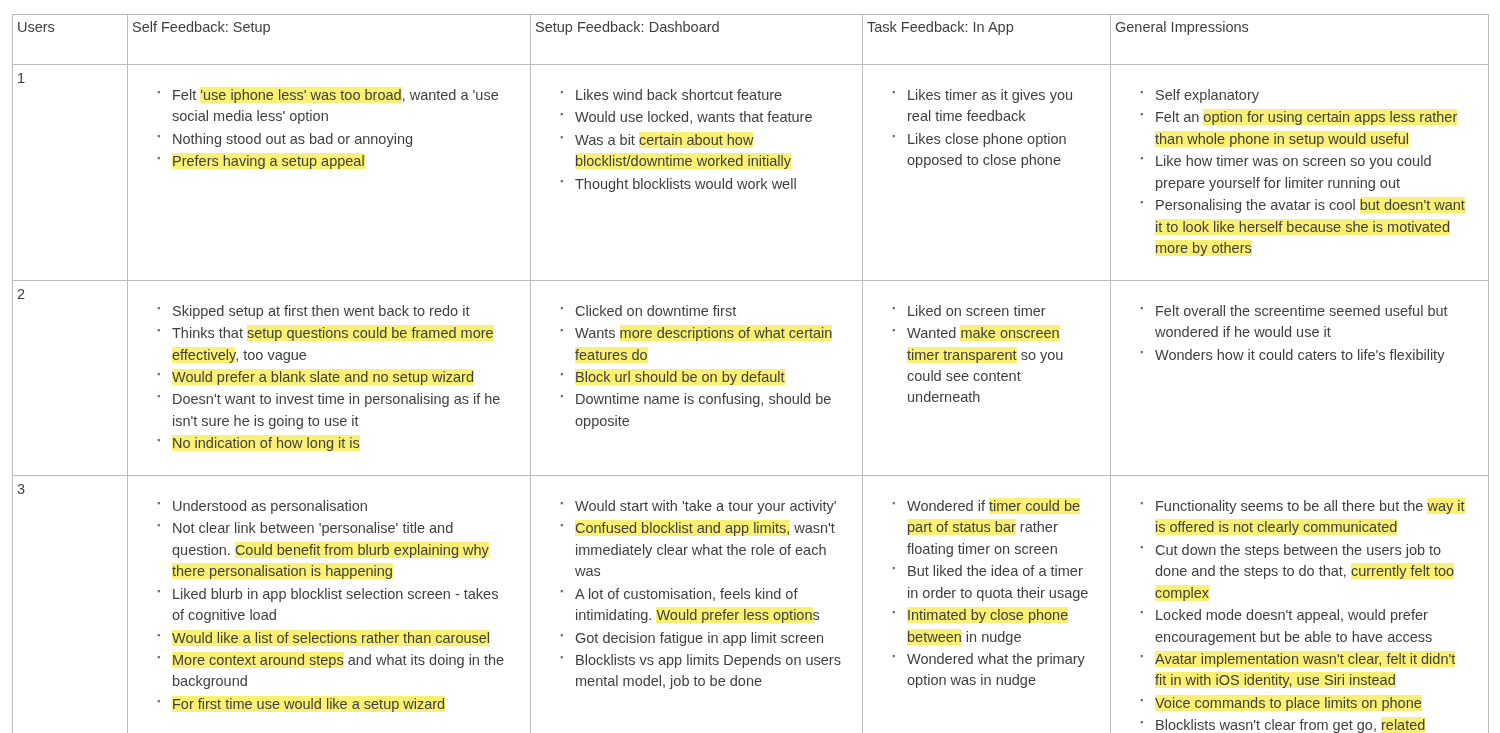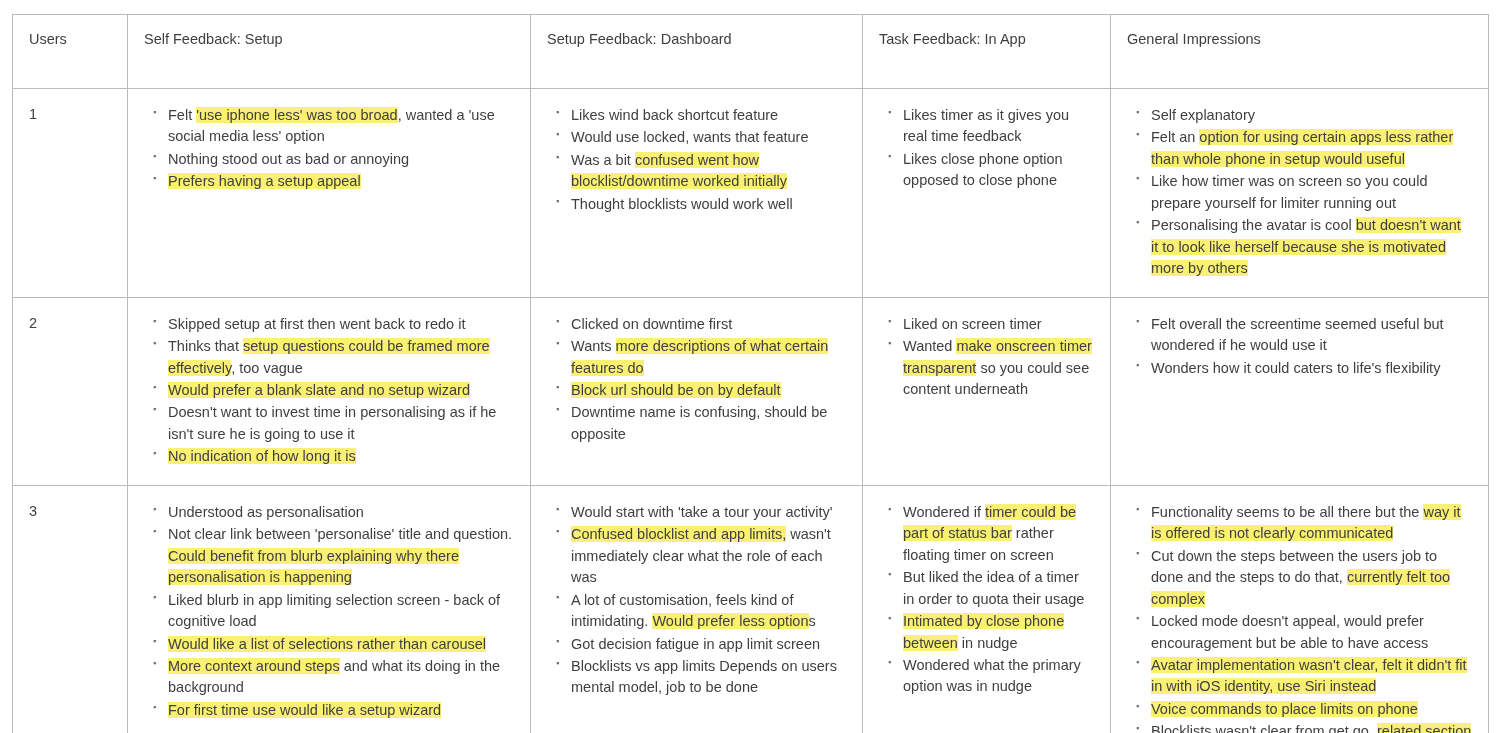--- a/index.html
+++ b/index.html
@@ -24,21 +24,21 @@
   table.feedback-table {
     border-collapse: collapse;
     table-layout: fixed;
     width: 1476px;
     background: #fff;
   }
   table.feedback-table th,
   table.feedback-table td {
     border: 1px solid #b9bcbe;
     vertical-align: top;
-    padding: 16px;
+    padding: 4px;
     background: #fff;
   }
   
   col.c-users   { width: 115px; }
   col.c-setup   { width: 403px; }
   col.c-dash    { width: 332px; }
   col.c-inapp   { width: 248px; }
   col.c-gen     { width: 378px; }
 
   thead th {
@@ -54,21 +54,21 @@
   td.user-cell {
     font-size: 14.5px;
     color: #3f3f3f;
     padding: 12px 0 0 11px;
     line-height: 1.35;
   }
   td.list-cell {
     padding: 10px 10px 12px 10px;
   }
   ul.bullets {
-    margin: 0;
+    margin: 16px;
     padding: 0 0 0 24px;
     list-style: none;
   }
   ul.bullets > li {
     position: relative;
     font-size: 14.5px;
     line-height: 1.48;
     color: #3f3f3f;
     margin: 0 0 1px 0;
     padding: 0;
@@ -122,21 +122,21 @@
             <ul class="bullets">
               <li>Felt <mark class="hl">'use iphone less' was too broad</mark>, wanted a 'use social media less' option</li>
               <li>Nothing stood out as bad or annoying</li>
               <li><mark class="hl">Prefers having a setup appeal</mark></li>
             </ul>
           </td>
           <td class="list-cell">
             <ul class="bullets">
               <li>Likes wind back shortcut feature</li>
               <li>Would use locked, wants that feature</li>
-              <li>Was a bit <mark class="hl">confused went how blocklist/downtime worked initially</mark></li>
+              <li>Was a bit <mark class="hl">certain about how blocklist/downtime worked initially</mark></li>
               <li>Thought blocklists would work well</li>
             </ul>
           </td>
           <td class="list-cell">
             <ul class="bullets">
               <li>Likes timer as it gives you real time feedback</li>
               <li>Likes close phone option opposed to close phone</li>
             </ul>
           </td>
           <td class="list-cell">
@@ -179,21 +179,21 @@
               <li>Wonders how it could caters to life's flexibility</li>
             </ul>
           </td>
         </tr>
         <tr class="row-3">
           <td class="user-cell">3</td>
           <td class="list-cell">
             <ul class="bullets">
               <li>Understood as personalisation</li>
               <li>Not clear link between 'personalise' title and question. <mark class="hl">Could benefit from blurb explaining why there personalisation is happening</mark></li>
-              <li>Liked blurb in app limiting selection screen - back of cognitive load</li>
+              <li>Liked blurb in app blocklist selection screen - takes of cognitive load</li>
               <li><mark class="hl">Would like a list of selections rather than carousel</mark></li>
               <li><mark class="hl">More context around steps</mark> and what its doing in the background</li>
               <li><mark class="hl">For first time use would like a setup wizard</mark></li>
             </ul>
           </td>
           <td class="list-cell">
             <ul class="bullets">
               <li>Would start with 'take a tour your activity'</li>
               <li><mark class="hl">Confused blocklist and app limits,</mark> wasn't immediately clear what the role of each was</li>
               <li>A lot of customisation, feels kind of intimidating. <mark class="hl">Would prefer less option</mark>s</li>

